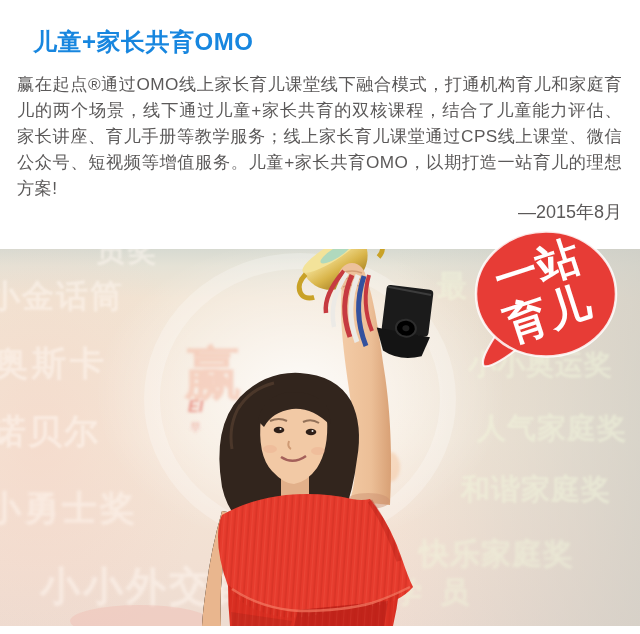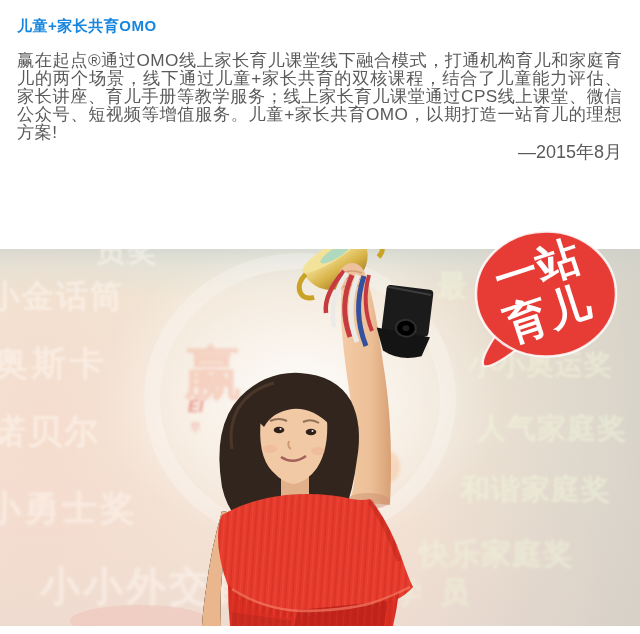--- a/index.html
+++ b/index.html
@@ -2,27 +2,27 @@
 <html><head>
 <meta charset="utf-8">
 <style>
   html,body{margin:0;padding:0;}
   body{
     width:640px;height:634px;position:relative;overflow:hidden;
     background:#ffffff;
     font-family:"Liberation Sans","DejaVu Sans",sans-serif;
   }
   .article-title{
-    margin:0;padding:12px 17px 0 17px;
-    font-size:15px;line-height:27px;font-weight:bold;
+    margin:16px;padding:12px 17px 0 17px;
+    font-size:24px;line-height:27px;font-weight:bold;
     color:#1786df;letter-spacing:0.5px;
   }
   .article-body{
     margin:12px 18px 0 17px;
-    font-size:17.2px;line-height:18px;
+    font-size:17.2px;line-height:26px;
     color:#5b5959;text-align:justify;letter-spacing:0.4px;
   }
   .article-date{
     margin:-2px 18px 0 0;text-align:right;
     font-size:18px;line-height:26px;color:#5b5959;
   }
   .article-photo{
     position:absolute;left:0;top:249px;width:640px;height:377px;
   }
   .article-photo > svg.photo-canvas{display:block;width:640px;height:377px;}

